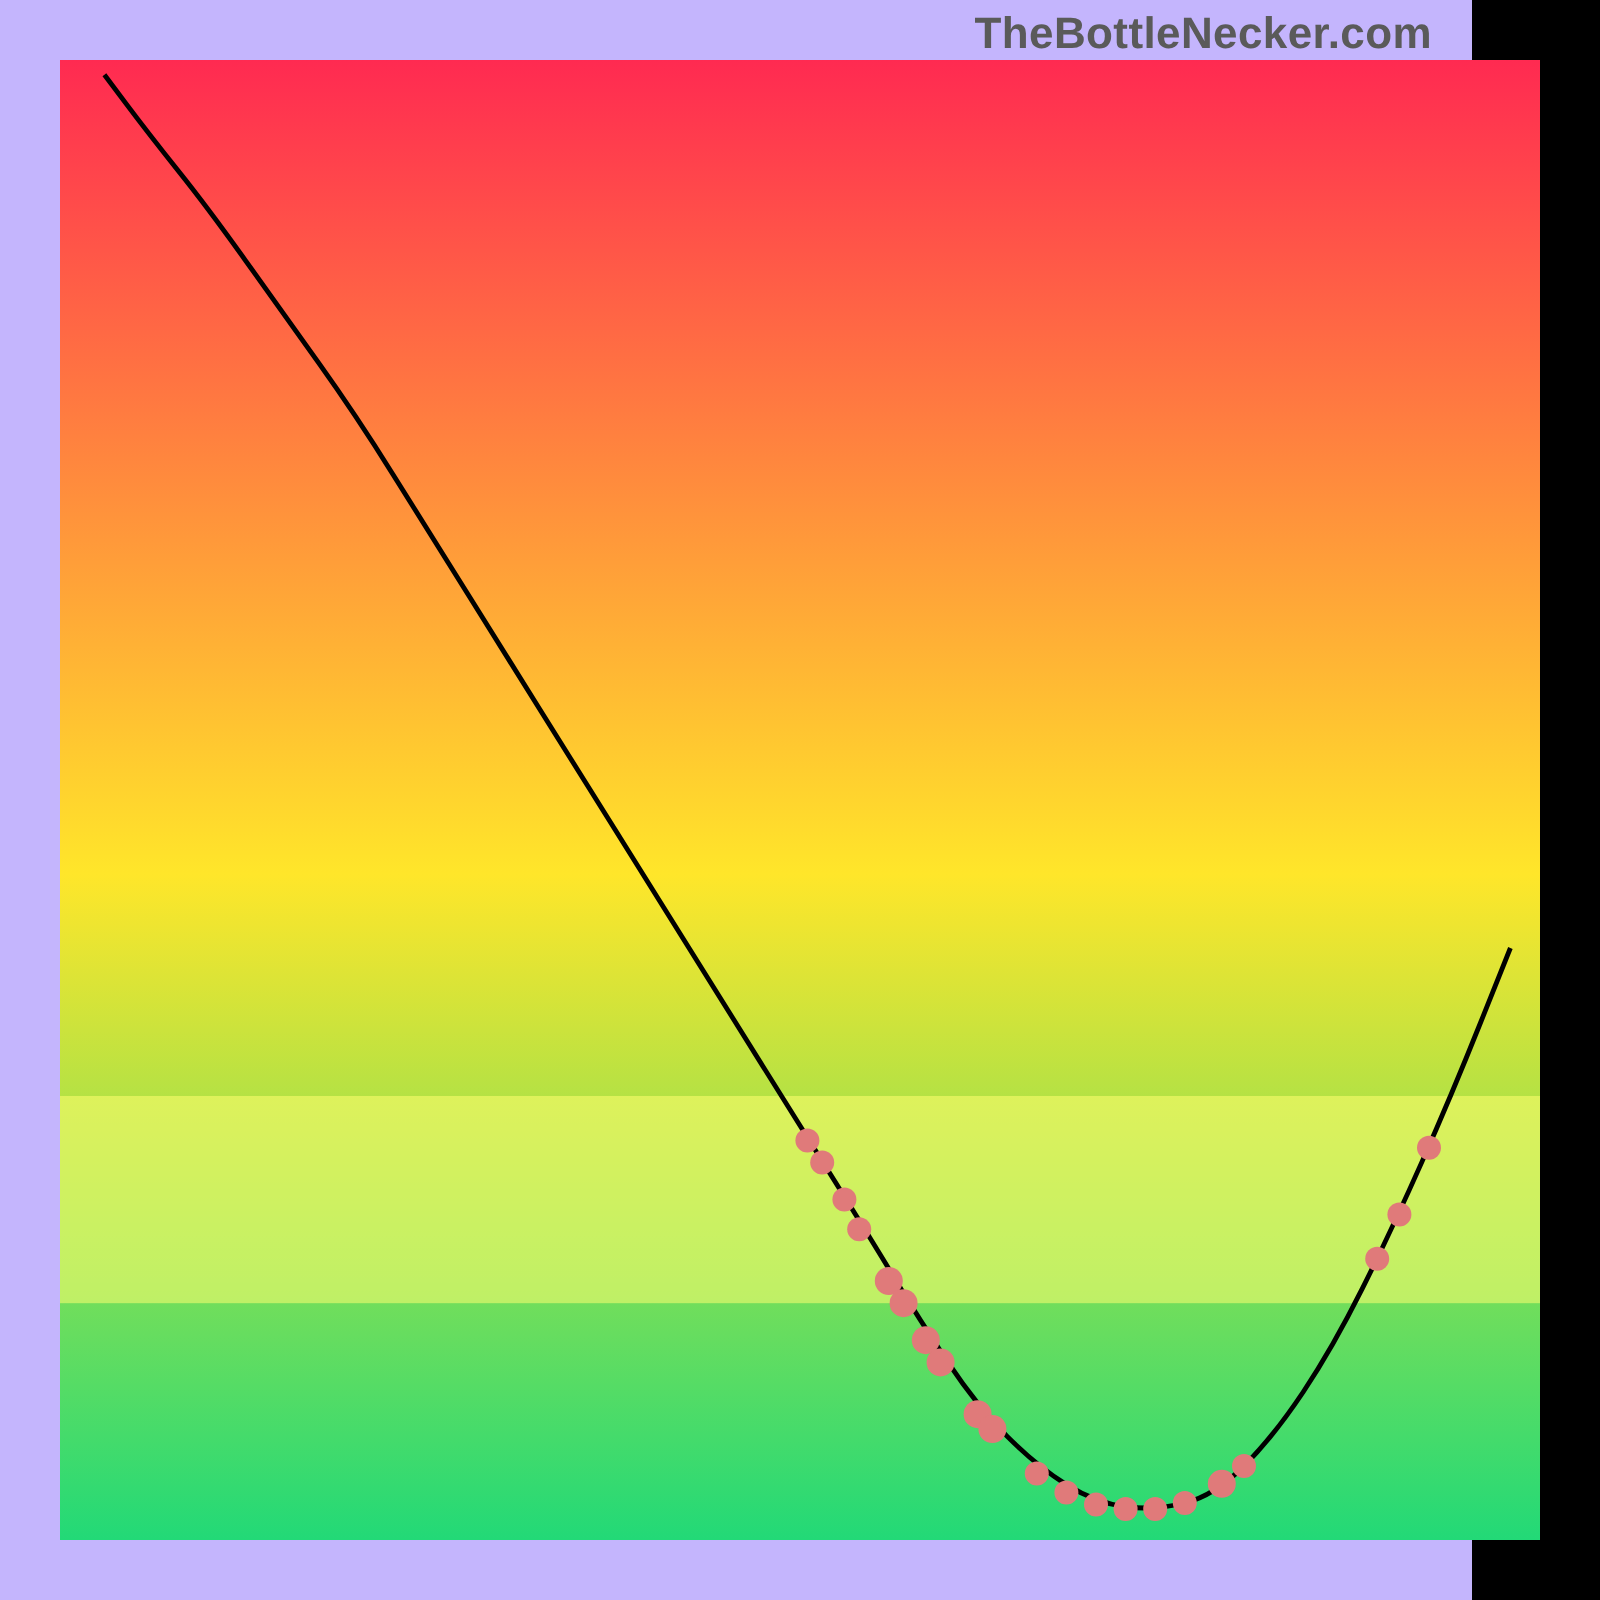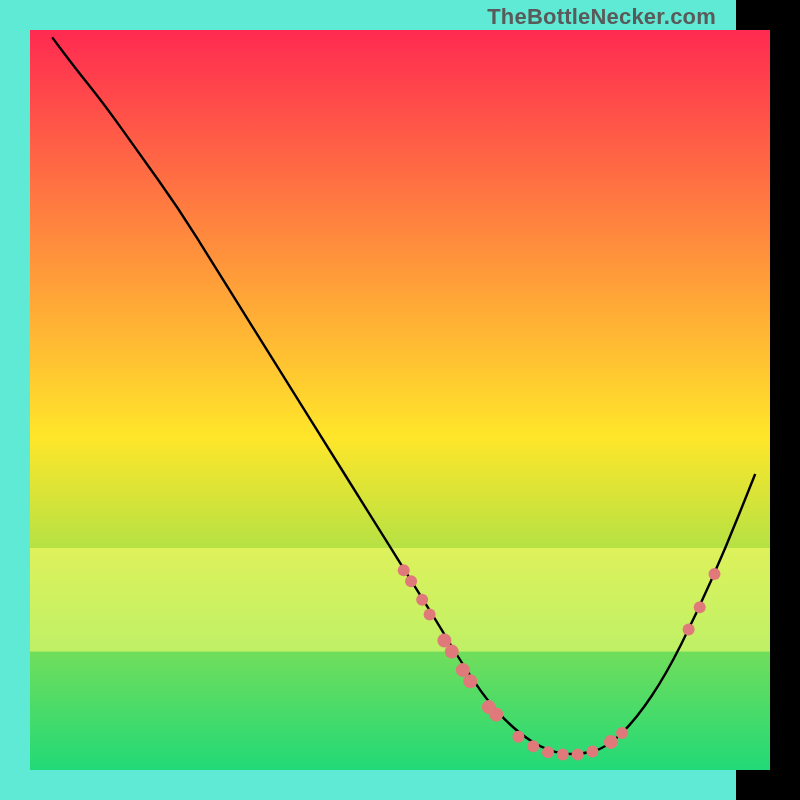--- a/index.html
+++ b/index.html
@@ -1,21 +1,21 @@
 <!DOCTYPE html>
 <html><head>
 <meta charset="utf-8">
 <style>
   * { margin: 0; padding: 0; box-sizing: border-box; }
   html, body { width: 800px; height: 800px; background: #000; overflow: hidden; }
   .frame {
     position: relative;
     width: 736px;
     height: 800px;
-    background: #5eead4;
+    background: #c4b5fd;
   }
   .watermark {
     position: absolute;
     top: 4px;
     right: 20px;
     font-family: Arial, Helvetica, sans-serif;
     font-size: 22px;
     font-weight: 600;
     color: #5a5a5a;
     letter-spacing: 0.2px;

